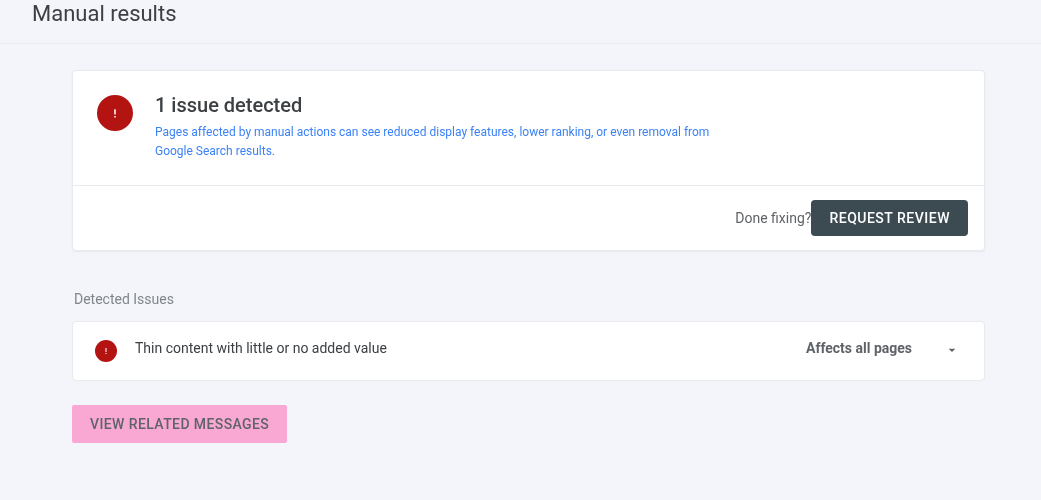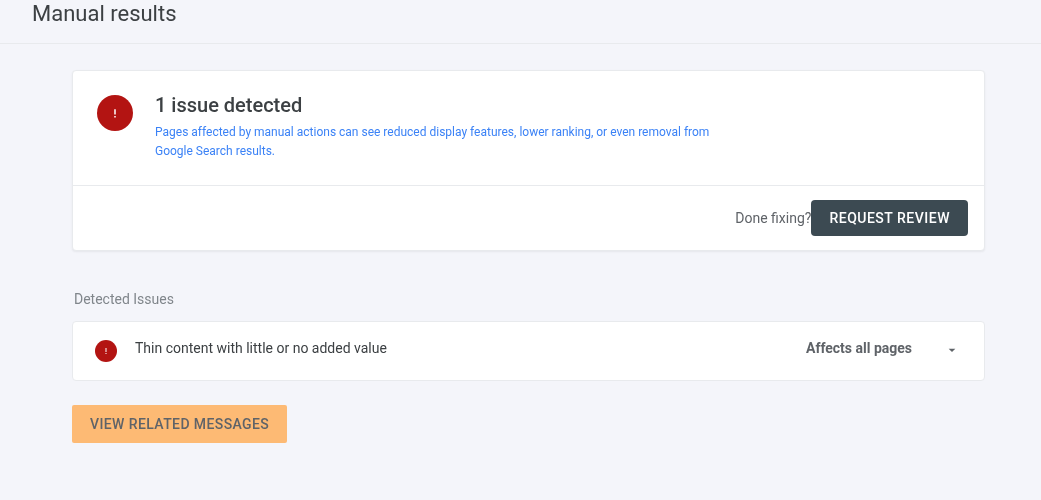--- a/index.html
+++ b/index.html
@@ -141,21 +141,21 @@
       display: flex;
       align-items: center;
       justify-content: center;
     }
     .chevron svg {
       width: 16px;
       height: 16px;
       fill: #5f6368;
     }
     .related-btn {
-      background: #fdba74;
+      background: #f9a8d4;
       color: #5f6368;
       border: none;
       padding: 11px 18px;
       font-size: 14px;
       font-weight: 500;
       letter-spacing: 0.4px;
       border-radius: 2px;
       cursor: pointer;
       font-family: inherit;
       margin-top: 24px;

